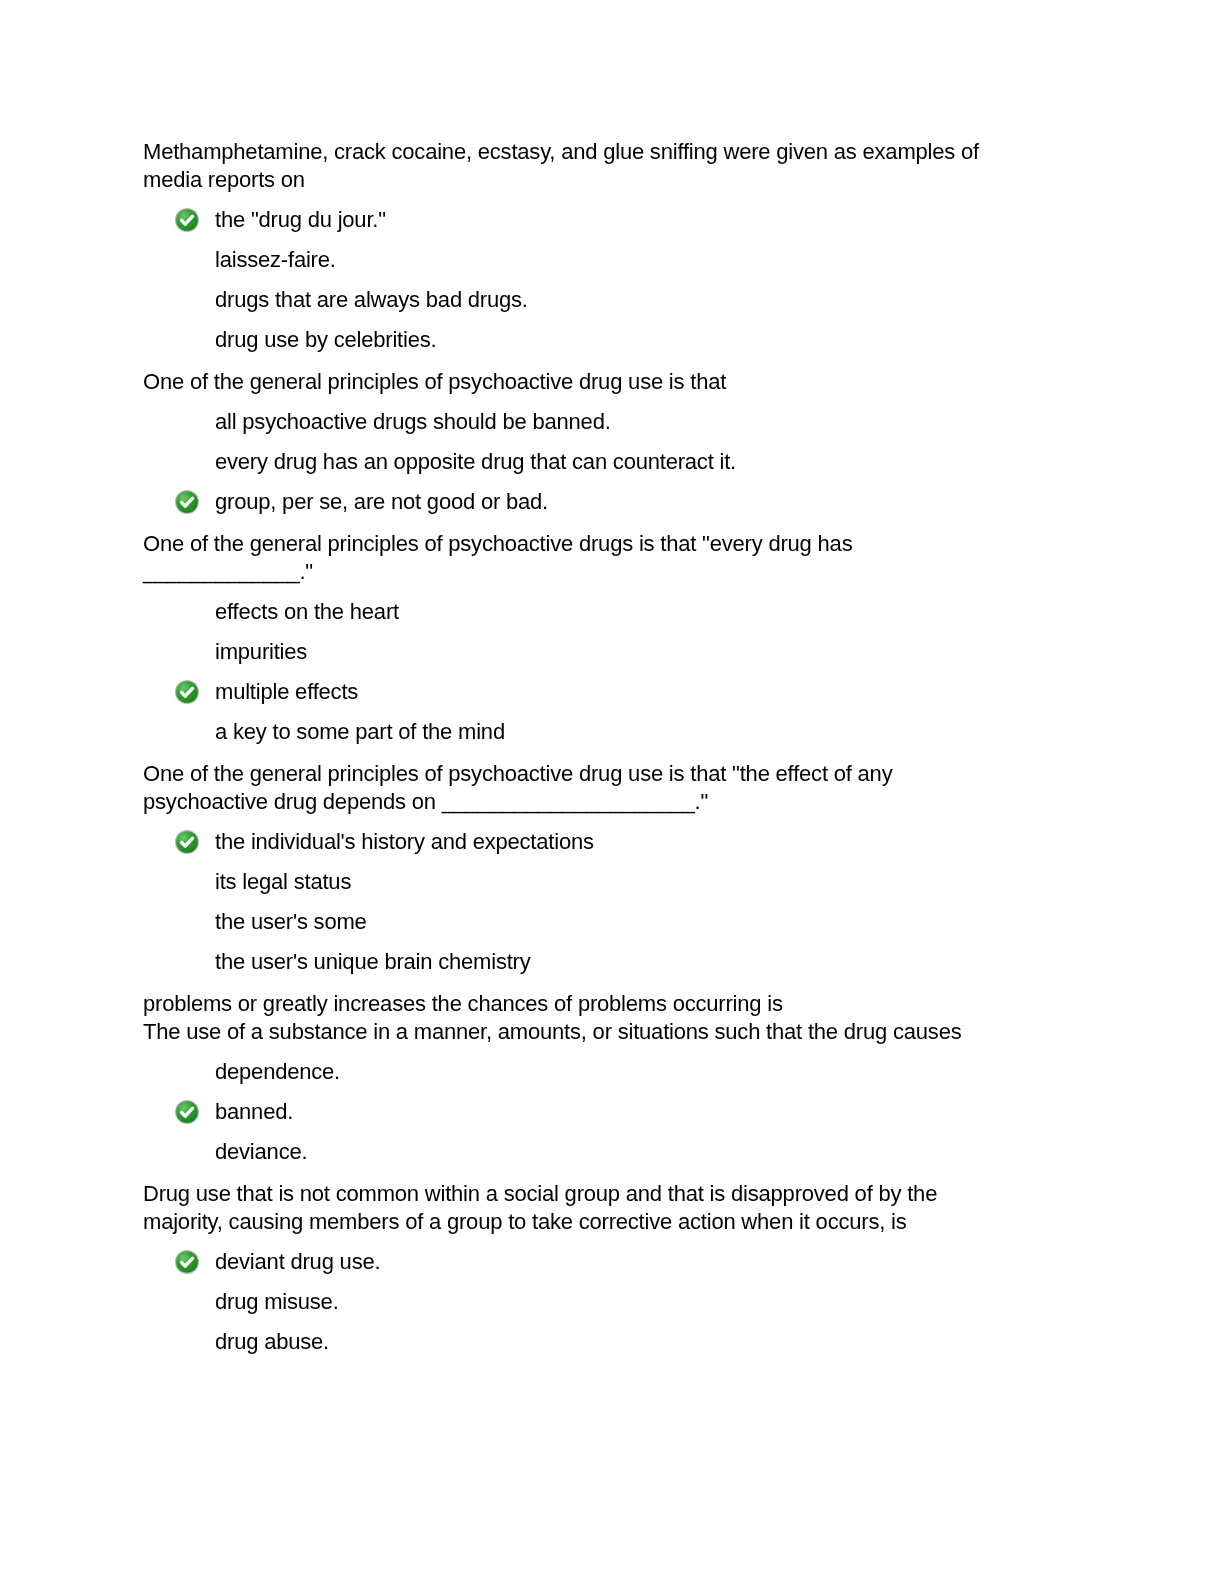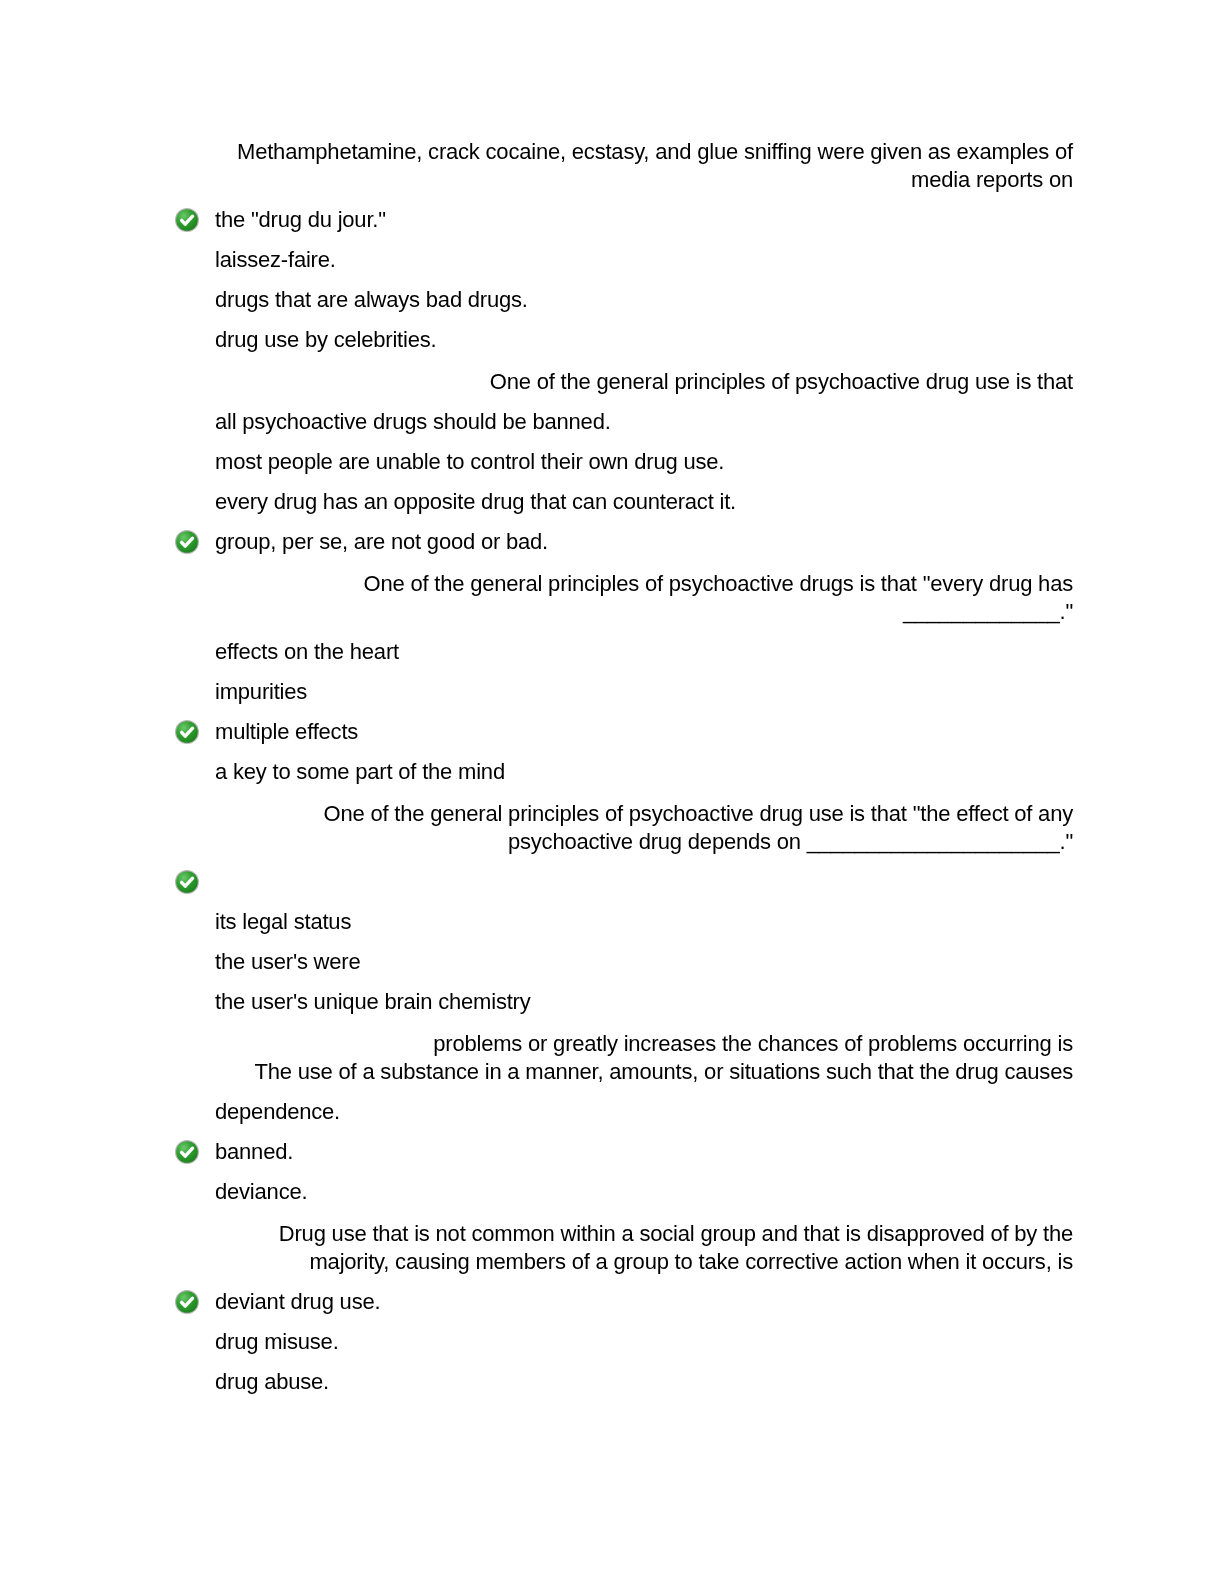--- a/index.html
+++ b/index.html
@@ -23,21 +23,20 @@
   .question {
     margin: 14px 0 10px 0;
   }
   .question:first-child {
     margin-top: 0;
   }
   .qline {
     line-height: 28px;
     white-space: nowrap;
     letter-spacing: -0.2px;
-    text-align: right;
   }
   .option {
     display: flex;
     align-items: center;
     margin-top: 12px;
     min-height: 28px;
   }
   .check-slot {
     display: inline-flex;
     align-items: center;
@@ -98,24 +97,20 @@
     </div>
     <div class="question">
       <div class="qline">One of the general principles of psychoactive drug use is that</div>
     </div>
     <div class="option">
       <span class="check-slot"></span>
       <span class="option-text">all psychoactive drugs should be banned.</span>
     </div>
     <div class="option">
       <span class="check-slot"></span>
-      <span class="option-text">most people are unable to control their own drug use.</span>
-    </div>
-    <div class="option">
-      <span class="check-slot"></span>
       <span class="option-text">every drug has an opposite drug that can counteract it.</span>
     </div>
     <div class="option">
       <span class="check-slot">
         <svg viewBox="0 0 26 26" xmlns="http://www.w3.org/2000/svg">
           <defs>
             <radialGradient id="g" cx="0.35" cy="0.3" r="0.85">
               <stop offset="0" stop-color="#6cc86c"></stop>
               <stop offset="0.45" stop-color="#2f9e2f"></stop>
               <stop offset="1" stop-color="#187818"></stop>
@@ -173,28 +168,29 @@
               <stop offset="0" stop-color="#6cc86c"></stop>
               <stop offset="0.45" stop-color="#2f9e2f"></stop>
               <stop offset="1" stop-color="#187818"></stop>
             </radialGradient>
           </defs>
           <circle cx="13" cy="13" r="12" fill="#a8a8a8" opacity="0.85"></circle>
           <circle cx="13" cy="13" r="10.8" fill="url(#g)"></circle>
           <path d="M7.6 13.4 L11.2 17.2 L18.6 9.2" fill="none" stroke="#ffffff" stroke-width="3.4" stroke-linecap="round" stroke-linejoin="round"></path>
         </svg>
       </span>
+      <span class="option-text">the individual's history and expectations</span>
     </div>
     <div class="option">
       <span class="check-slot"></span>
       <span class="option-text">its legal status</span>
     </div>
     <div class="option">
       <span class="check-slot"></span>
-      <span class="option-text">the user's were</span>
+      <span class="option-text">the user's some</span>
     </div>
     <div class="option">
       <span class="check-slot"></span>
       <span class="option-text">the user's unique brain chemistry</span>
     </div>
     <div class="question">
       <div class="qline">problems or greatly increases the chances of problems occurring is</div>
       <div class="qline">The use of a substance in a manner, amounts, or situations such that the drug causes</div>
     </div>
     <div class="option">

